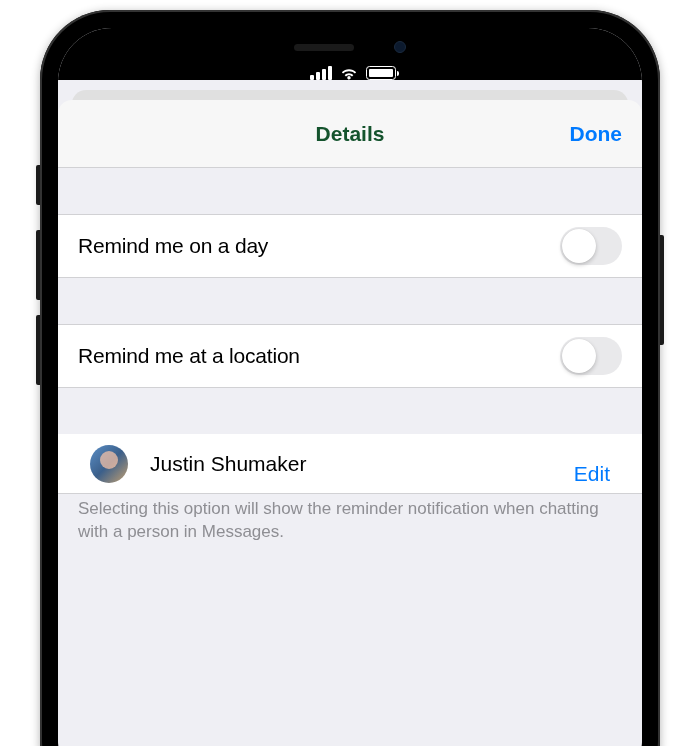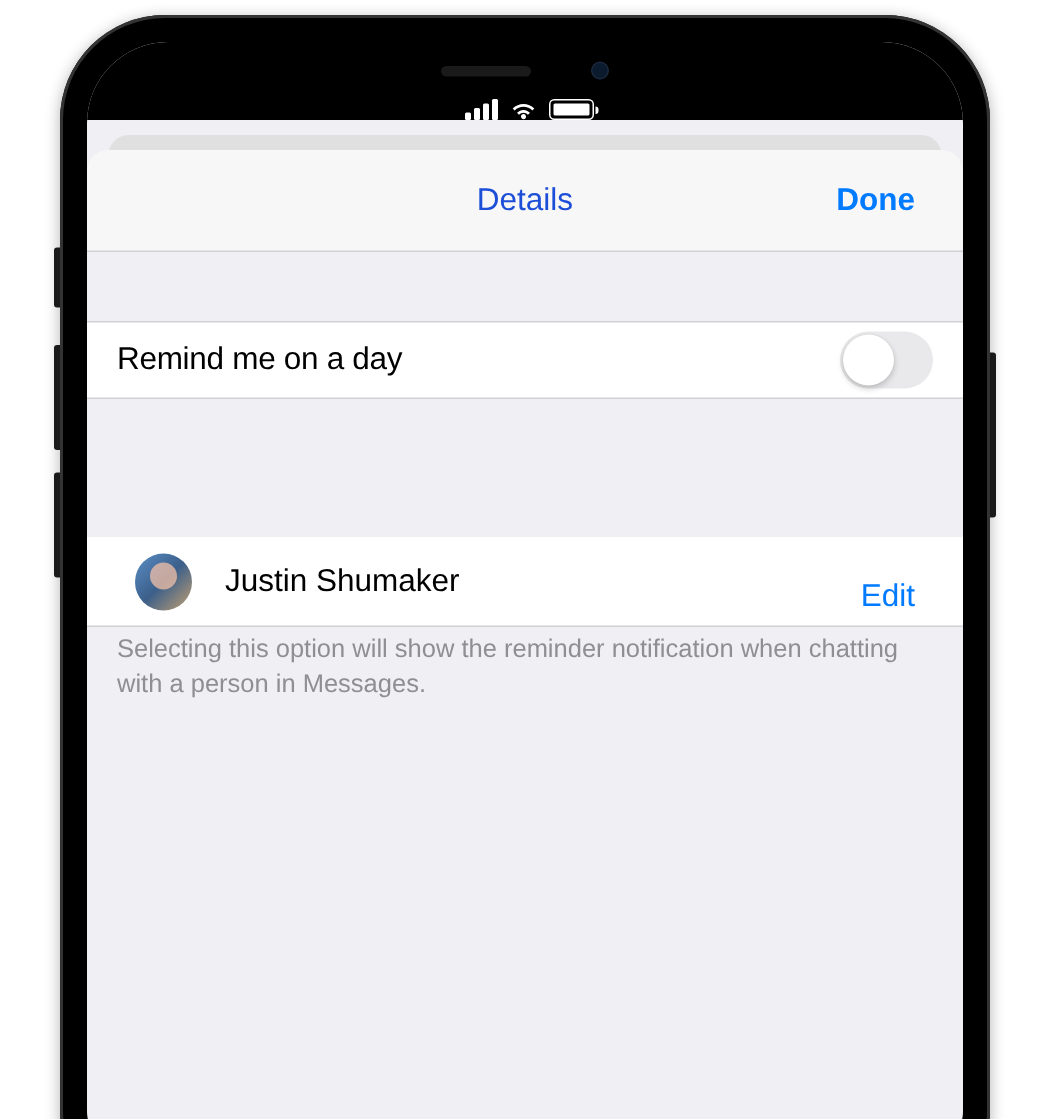--- a/index.html
+++ b/index.html
@@ -180,39 +180,39 @@
       height: 68px;
       background: #f7f7f7;
       border-bottom: 1px solid #d1d1d4;
       display: flex;
       align-items: center;
       justify-content: center;
       position: relative;
     }
     .nav-title {
       font-size: 21px;
-      font-weight: 400;
-      color: #1d4ed8;
+      font-weight: 700;
+      color: #14532d;
     }
     .nav-done {
       position: absolute;
-      right: 32px;
+      right: 20px;
       font-size: 21px;
       font-weight: 600;
       color: #007aff;
     }
     .content {
       background: #efeff4;
     }
     .section-gap {
       height: 46px;
     }
     .list-row {
       background: #fff;
-      height: 52px;
+      height: 64px;
       display: flex;
       align-items: center;
       justify-content: space-between;
       padding: 0 20px;
       border-top: 0.5px solid #d1d1d4;
       border-bottom: 0.5px solid #d1d1d4;
     }
     .list-row-label {
       font-size: 21px;
       color: #000;
@@ -333,20 +333,26 @@
 
         <div class="list-row">
           <div class="list-row-label">Remind me on a day</div>
           <div class="toggle toggle-off">
             <div class="toggle-knob"></div>
           </div>
         </div>
 
         <div class="section-gap"></div>
 
+        <div class="list-row">
+          <div class="list-row-label">Remind me at a location</div>
+          <div class="toggle toggle-off">
+            <div class="toggle-knob"></div>
+          </div>
+        </div>
 
         <div class="section-gap"></div>
 
 
         <div class="contact-row">
           <div class="avatar"></div>
           <div class="contact-name">Justin Shumaker</div>
           <div class="edit-link">Edit</div>
         </div>
 

